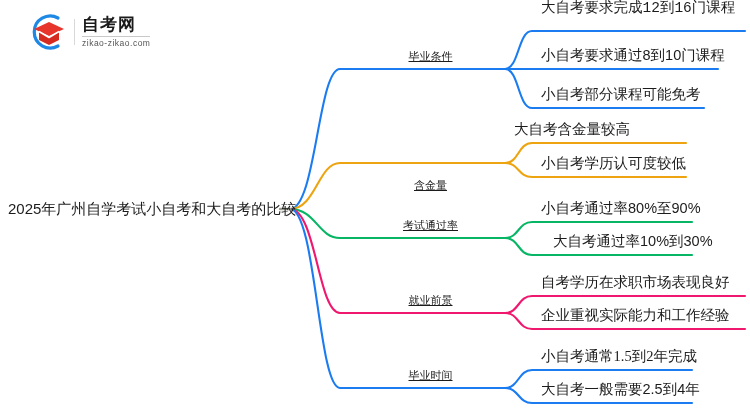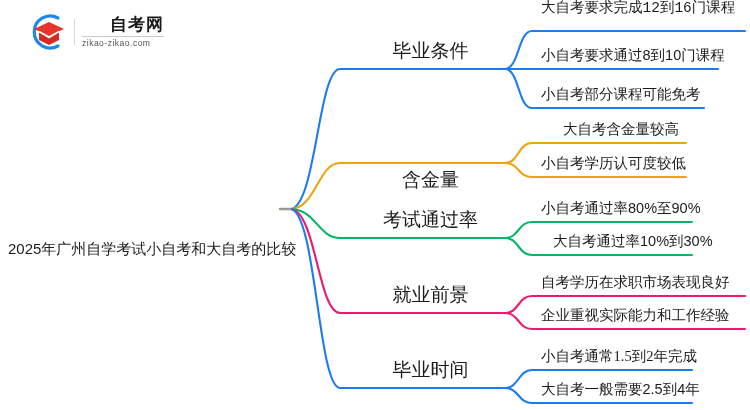--- a/index.html
+++ b/index.html
@@ -43,21 +43,20 @@
     flex-direction: column;
     justify-content: center;
     line-height: 1;
   }
   #logo-title {
     font-size: 17px;
     font-weight: bold;
     color: #1a1a1a;
     letter-spacing: 1px;
     padding-bottom: 2px;
-    margin-left: 28px;
   }
   #logo-rule {
     height: 1px;
     background: #c9c9c9;
     margin: 1px 0 2px 0;
   }
   #logo-sub {
     font-size: 8.5px;
     color: #555;
     letter-spacing: 0.5px;
@@ -73,25 +72,25 @@
   .node-text {
     position: absolute;
     white-space: nowrap;
     color: #1c1c1c;
     font-family: "Liberation Sans", "DejaVu Sans", sans-serif;
   }
   #root-label {
     font-size: 15px;
     left: 8px;
     top: 200px;
-    margin-top: 40px;
   }
   .branch-label {
-    font-size: 19px;
+    font-size: 11px;
     transform: translate(-50%, -100%);
+    text-decoration: underline;
   }
   .leaf-label {
     font-size: 14.5px;
     transform: translateY(-100%);
   }
 </style>
 </head>
 <body>
 
 <div id="logo">
@@ -133,21 +132,21 @@
     </g>
 </svg>
 
 <div id="text-layer">
   <div class="node-text" id="root-label">2025年广州自学考试小自考和大自考的比较</div>
 <div class="node-text branch-label" style="left: 430.5px; top: 64px;">毕业条件</div>
     <div class="node-text leaf-label" style="left: 541px; top: 17px; font-family: Liberation Mono, monospace;">大自考要求完成12到16门课程</div>
     <div class="node-text leaf-label" style="left: 541px; top: 65px;">小自考要求通过8到10门课程</div>
     <div class="node-text leaf-label" style="left: 541px; top: 104px; text-align: center;">小自考部分课程可能免考</div>
     <div class="node-text branch-label" style="left: 430.5px; top: 150px; margin-top: 43px;">含金量</div>
-    <div class="node-text leaf-label" style="left: 563px; top: 139px;">大自考含金量较高</div>
+    <div class="node-text leaf-label" style="left: 514px; top: 139px;">大自考含金量较高</div>
     <div class="node-text leaf-label" style="left: 541px; top: 173px;">小自考学历认可度较低</div>
     <div class="node-text branch-label" style="left: 430.5px; top: 233px;">考试通过率</div>
     <div class="node-text leaf-label" style="left: 541px; top: 218px;">小自考通过率80%至90%</div>
     <div class="node-text leaf-label" style="left: 553px; top: 251px;">大自考通过率10%到30%</div>
     <div class="node-text branch-label" style="left: 430.5px; top: 308px;">就业前景</div>
     <div class="node-text leaf-label" style="left: 541px; top: 292px;">自考学历在求职市场表现良好</div>
     <div class="node-text leaf-label" style="left: 541px; top: 325px;">企业重视实际能力和工作经验</div>
     <div class="node-text branch-label" style="left: 430.5px; top: 383px;">毕业时间</div>
     <div class="node-text leaf-label" style="left: 541px; top: 366px; font-family: Liberation Serif, serif;">小自考通常1.5到2年完成</div>
     <div class="node-text leaf-label" style="left: 541px; top: 399px;">大自考一般需要2.5到4年</div>

